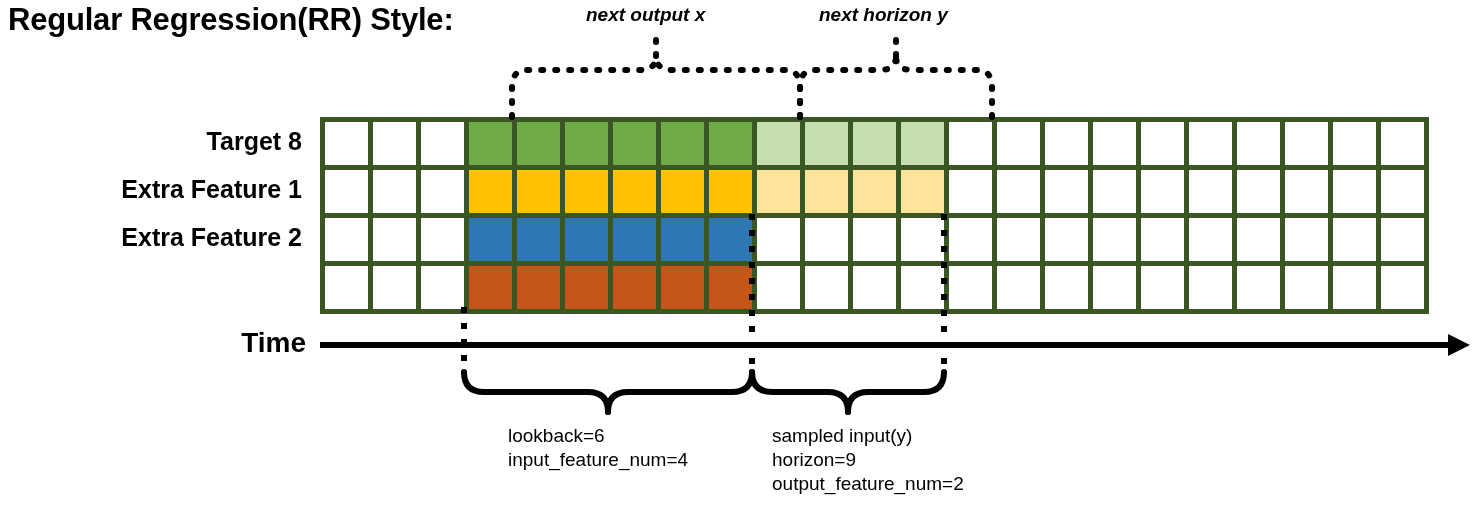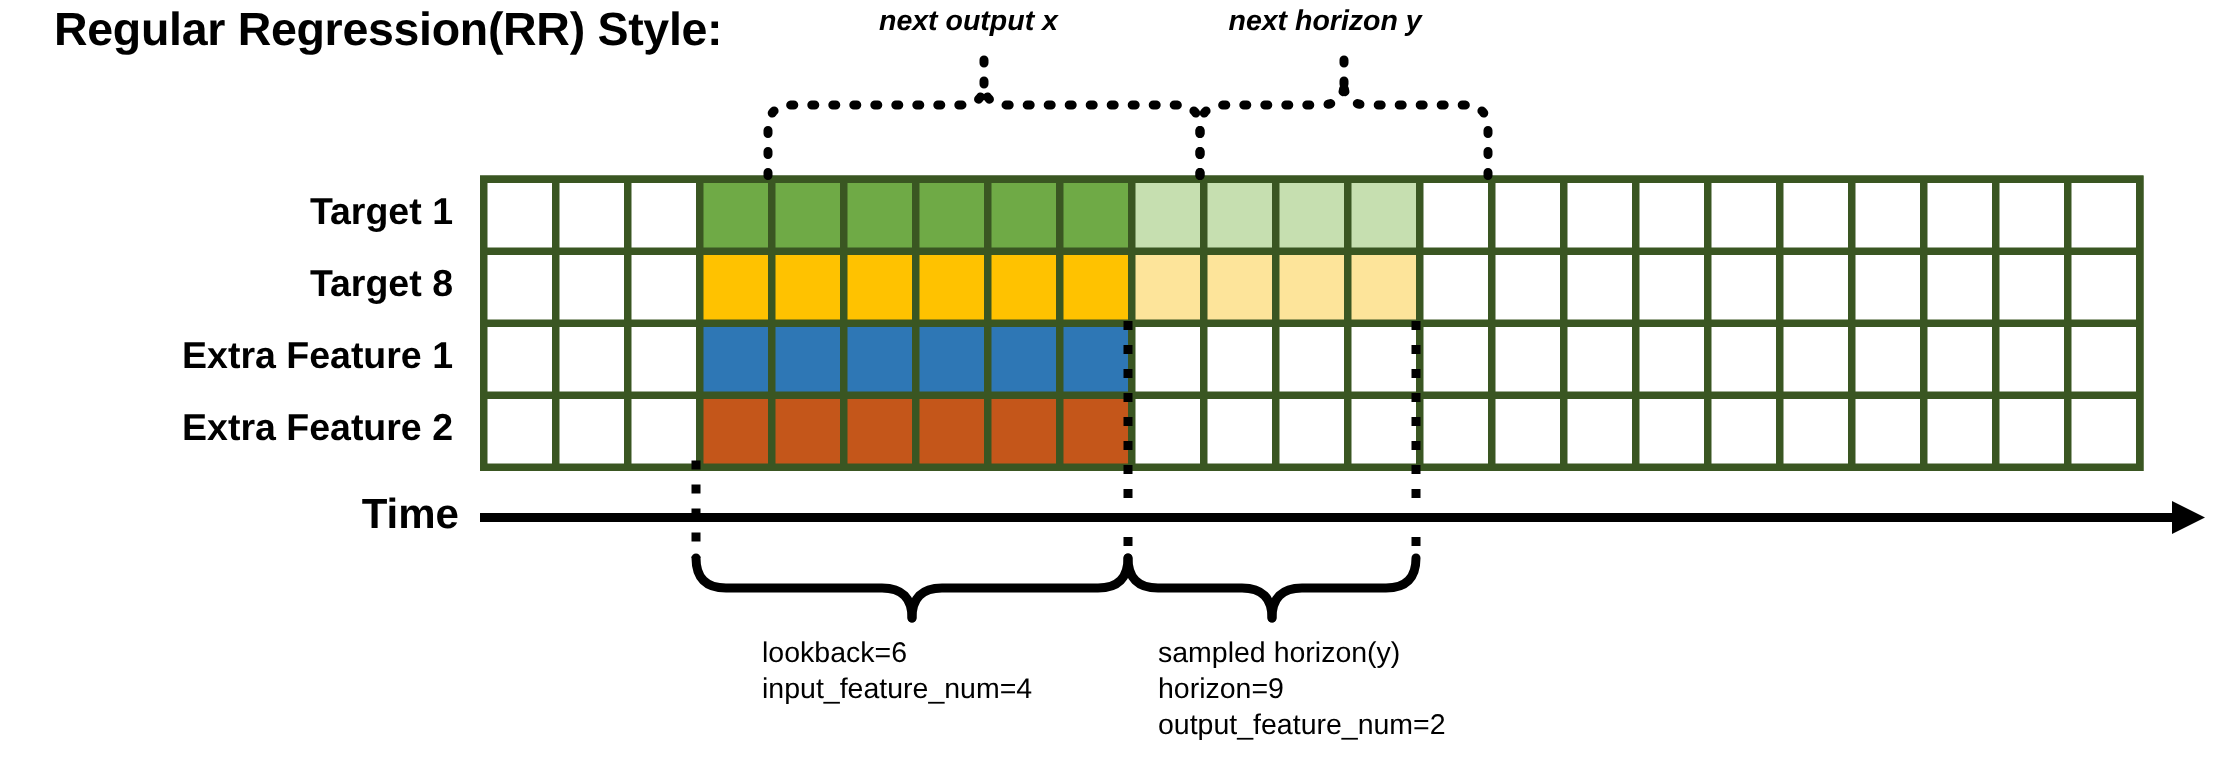--- a/index.html
+++ b/index.html
@@ -9,21 +9,21 @@
     font-family:"Liberation Sans","DejaVu Sans",sans-serif;
     overflow:hidden;
     position:relative;
   }
   .stage{position:absolute;left:0;top:0;width:1476px;height:516px;}
 
   
   .title{
     position:absolute;left:8px;top:2px;
     font-size:31px;font-weight:700;color:#000;
-    letter-spacing:-0.2px;white-space:nowrap;margin-left:28px;
+    letter-spacing:-0.2px;white-space:nowrap;
   }
 
   
   .anno{
     position:absolute;
     font-size:19px;font-style:italic;font-weight:600;color:#000;
     white-space:nowrap;
   }
   .anno.x{left:586px;top:4px;}
   .anno.y{left:819px;top:4px;}
@@ -78,21 +78,20 @@
 <body>
 
 <div class="stage">
 
   <div class="title">Regular Regression(RR) Style:</div>
 
   <div class="anno x">next output x</div>
   <div class="anno y">next horizon y</div>
 
   <div class="rowlabels">
-    <div class="rowlabel">Target 1</div>
     <div class="rowlabel">Target 8</div>
     <div class="rowlabel">Extra Feature 1</div>
     <div class="rowlabel">Extra Feature 2</div>
   </div>
 
   <div class="grid" id="grid">
       <div class="grow">
         <div class="cell" style="background: rgb(255, 255, 255);"></div>
         <div class="cell" style="background: rgb(255, 255, 255);"></div>
         <div class="cell" style="background: rgb(255, 255, 255);"></div>
@@ -235,18 +234,18 @@
       <path d="M 944,372 Q 944,392 924,392 L 868,392 Q 848,392 848,412"></path>
     </g>
   </svg>
 
   <div class="caption inp">
     <div>lookback=6</div>
     <div>input_feature_num=4</div>
   </div>
 
   <div class="caption out">
-    <div>sampled horizon(y)</div>
+    <div>sampled input(y)</div>
     <div>horizon=9</div>
     <div>output_feature_num=2</div>
   </div>
 
 </div>
 
 </body></html>

